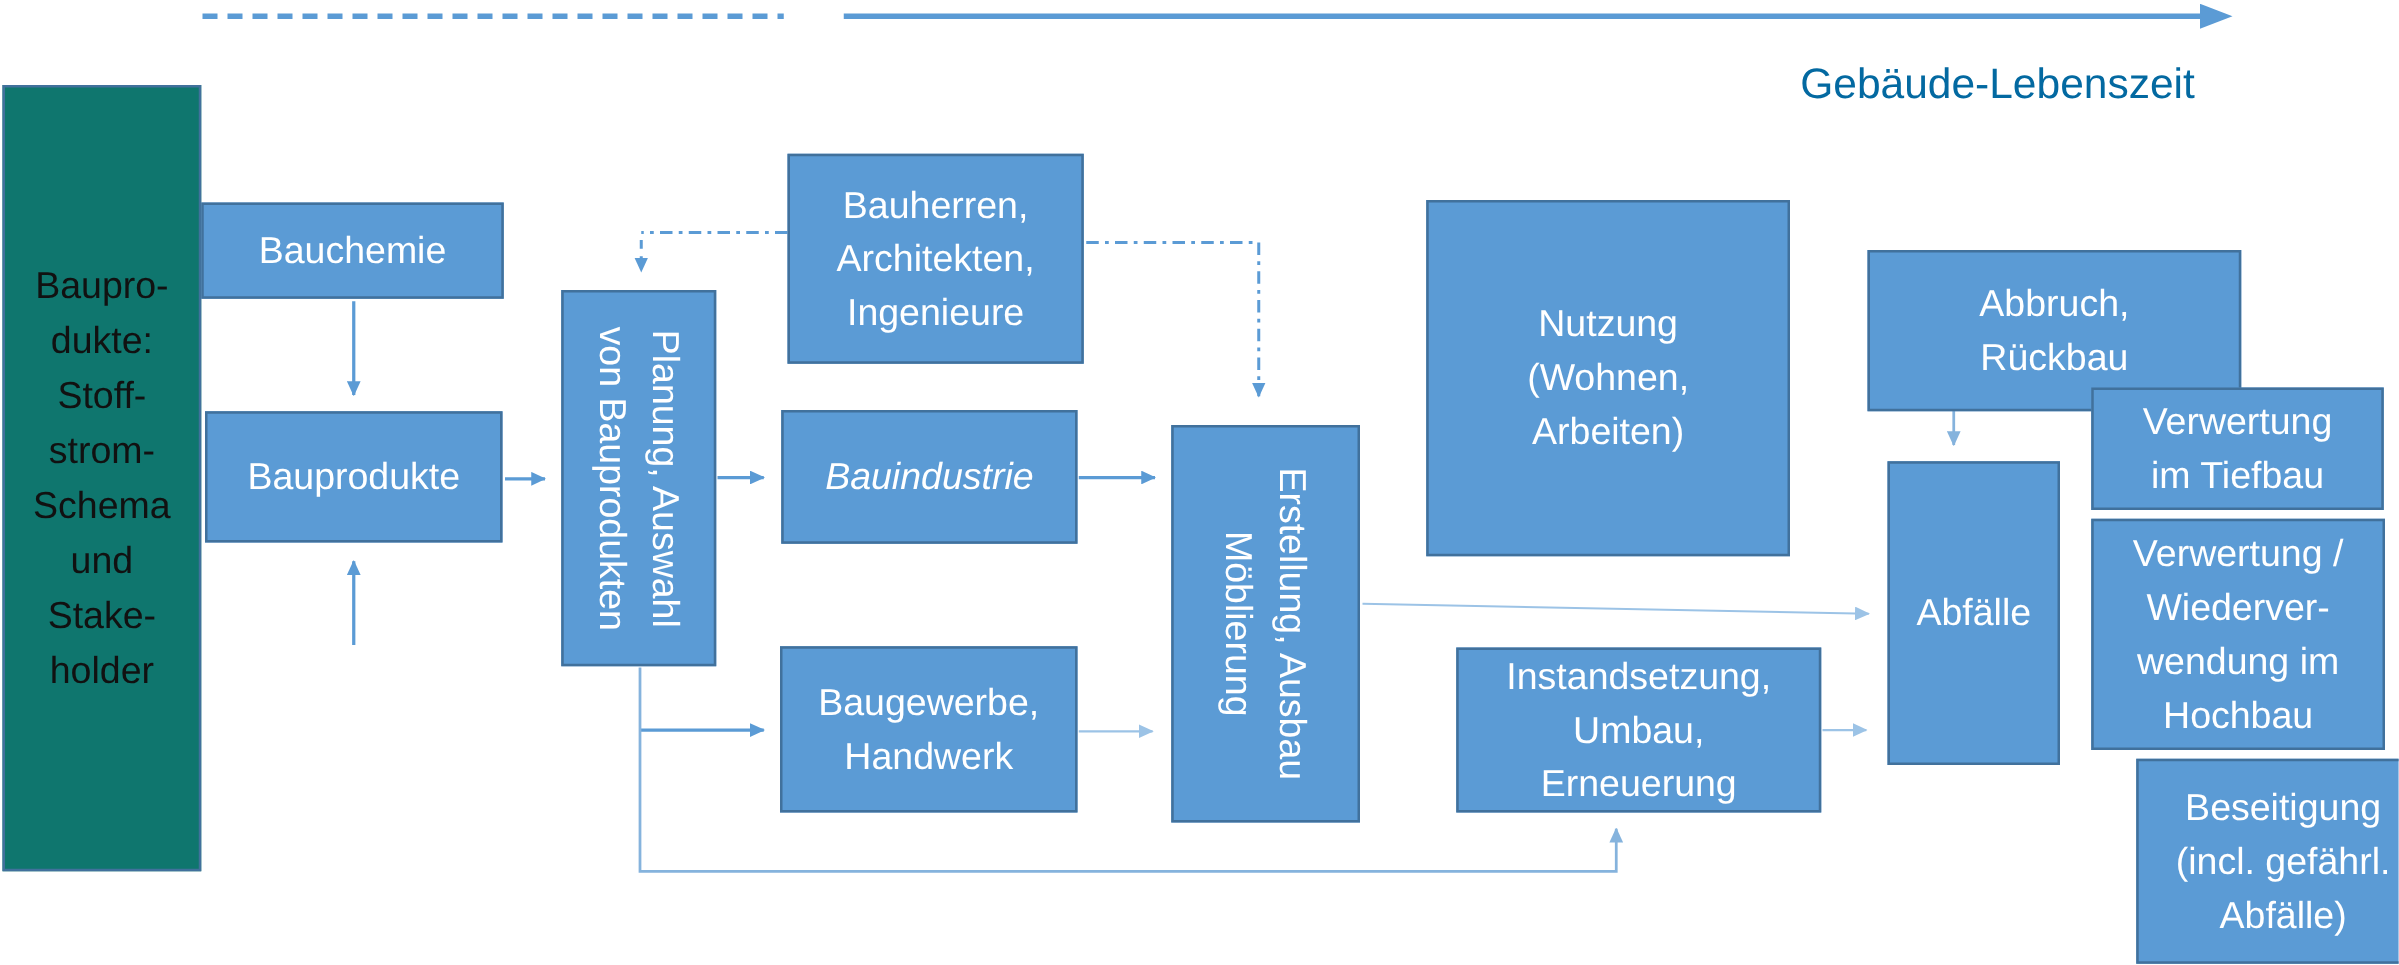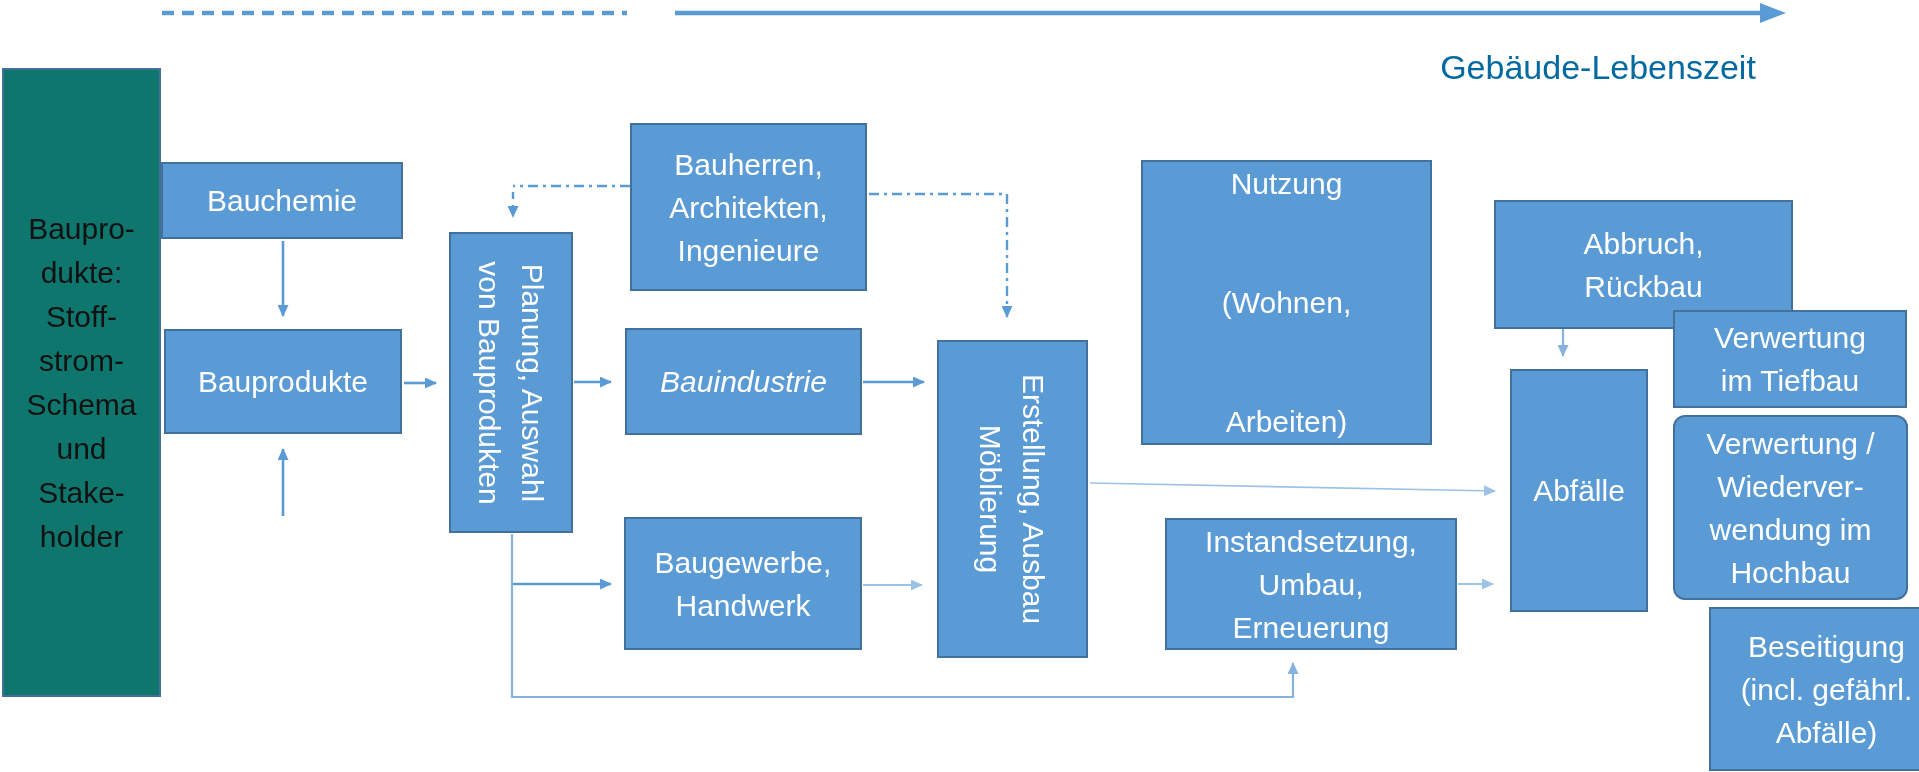--- a/index.html
+++ b/index.html
@@ -138,21 +138,21 @@
       <div>Handwerk</div>
     </div>
 
   <div class="box vbox" style="left:937px;top:340px;width:151px;height:318px;">
     <div class="rot">
         <div>Erstellung, Ausbau</div>
         <div>Möblierung</div>
       </div>
   </div>
 
-  <div class="box" style="left:1141px;top:160px;width:291px;height:285px;justify-content:space-between;">
+  <div class="box" style="left:1141px;top:160px;width:291px;height:285px;">
       <div>Nutzung</div>
       <div>(Wohnen,</div>
       <div>Arbeiten)</div>
     </div>
 
   <div class="box" style="left:1165px;top:518px;width:292px;height:132px;">
       <div>Instandsetzung,</div>
       <div>Umbau,</div>
       <div>Erneuerung</div>
     </div>
@@ -164,21 +164,21 @@
 
   <div class="box" style="left:1510px;top:369px;width:138px;height:243px;">
     <div>Abfälle</div>
   </div>
 
   <div class="box" style="left:1673px;top:310px;width:234px;height:98px;">
       <div>Verwertung</div>
       <div>im Tiefbau</div>
     </div>
 
-  <div class="box" style="left:1673px;top:415px;width:235px;height:185px;border-radius:12px;">
+  <div class="box" style="left:1673px;top:415px;width:235px;height:185px;">
       <div>Verwertung /</div>
       <div>Wiederver-</div>
       <div>wendung im</div>
       <div>Hochbau</div>
     </div>
 
   <div class="box" style="left:1673px;top:607px;width:235px;height:164px;margin-left:36px;">
       <div>Beseitigung</div>
       <div>(incl. gefährl.</div>
       <div>Abfälle)</div>

